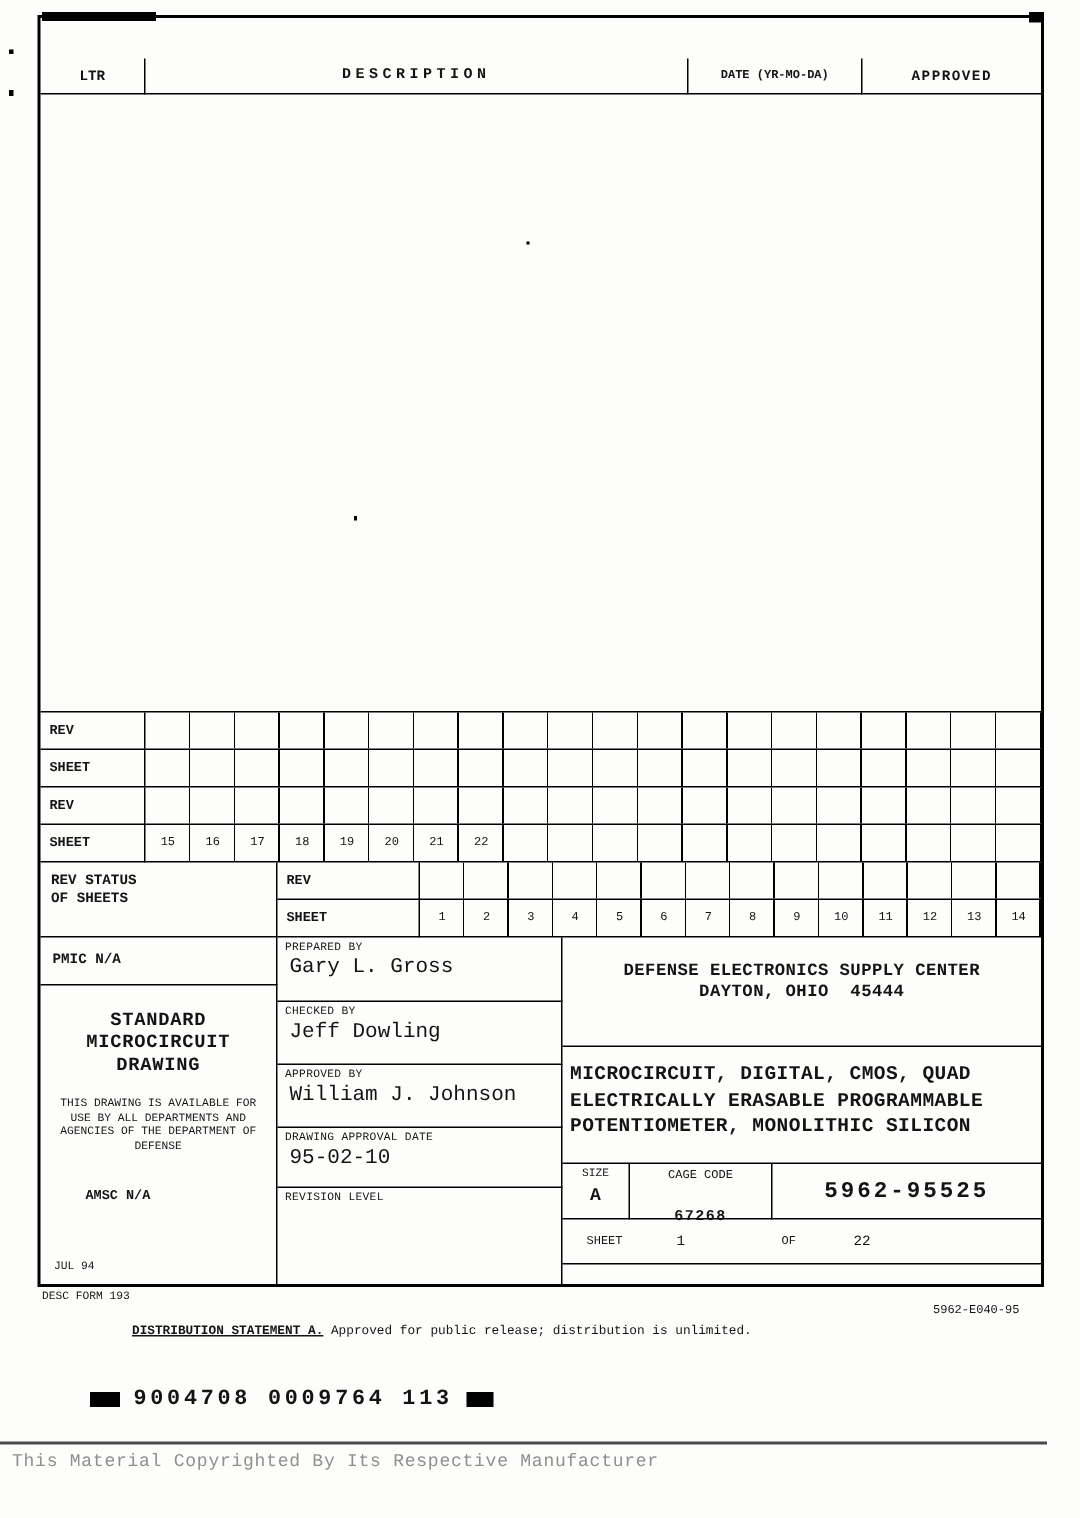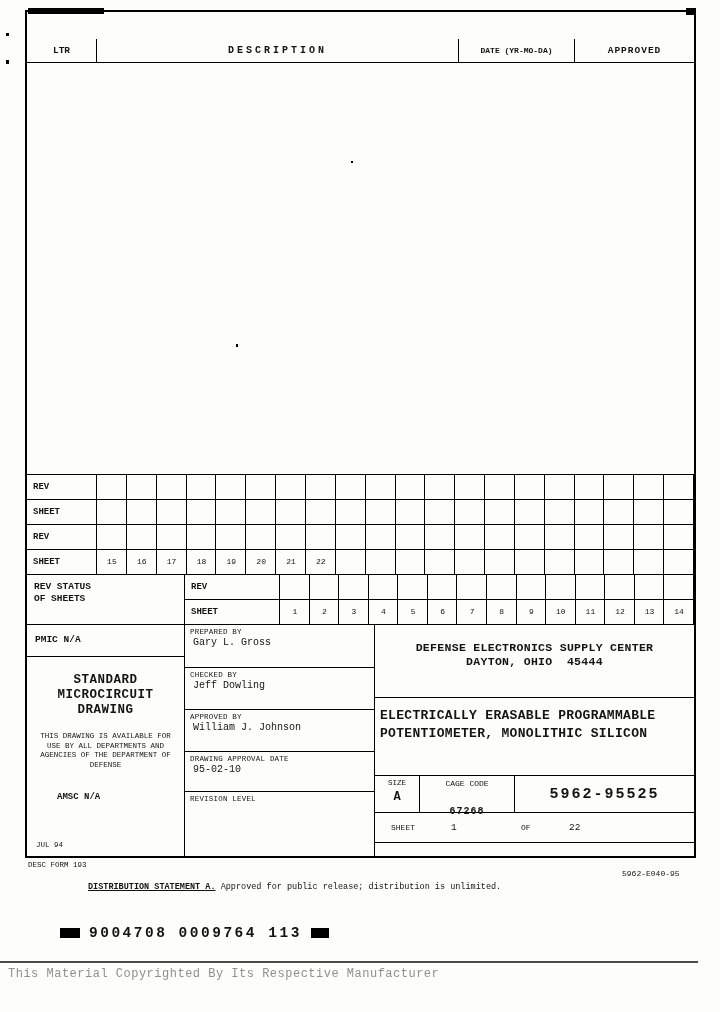--- a/index.html
+++ b/index.html
@@ -11,21 +11,21 @@
   .b{font-weight:bold;}
   .frame{border:2px solid #000;}
   .cells20{background:repeating-linear-gradient(to right,transparent 0,transparent 28.85px,#000 28.85px,#000 29.85px);}
   .cells14{background:repeating-linear-gradient(to right,transparent 0,transparent 28.57px,#000 28.57px,#000 29.57px);}
   .numrow{display:flex;align-items:flex-end;}
   .numrow span{display:block;text-align:center;font-size:8px;line-height:25px;}
   .cells20.numrow span{width:29.85px;}
   .cells14.numrow span{width:29.57px;}
   .gl{padding-left:6px;font-weight:bold;font-size:9px;line-height:24px;}
   .fl{font-size:7.5px;padding:3px 0 0 5px;letter-spacing:.2px;}
-  .fv{font-size:10px;padding:1px 0 0 8px;}
+  .fv{font-size:14px;padding:1px 0 0 8px;}
   .ctr{text-align:center;}
   .ws{white-space:pre;}
   .artifact{background:#000;}
 </style>
 </head>
 <body>
 
 <div class="page">
 
   <div class="c artifact" style="left:28px;top:8px;width:76px;height:6px;"></div>
@@ -117,20 +117,21 @@
   <div class="c br" style="left:185px;top:792px;width:190px;height:66px;">
     <div class="fl">REVISION LEVEL</div>
   </div>
 
   <div class="c bb b ctr" style="left:375px;top:625px;width:319px;height:73px;padding-top:16px;font-size:11.5px;line-height:14px;letter-spacing:.3px;">
     <div>DEFENSE ELECTRONICS SUPPLY CENTER</div>
     <div class="ws">DAYTON, OHIO  45444</div>
   </div>
 
   <div class="c bb b" style="left:375px;top:698px;width:319px;height:78px;padding:9px 0 0 5px;font-size:13px;line-height:17.5px;letter-spacing:.3px;">
+    <div>MICROCIRCUIT, DIGITAL, CMOS, QUAD</div>
     <div>ELECTRICALLY ERASABLE PROGRAMMABLE</div>
     <div>POTENTIOMETER, MONOLITHIC SILICON</div>
   </div>
 
   <div class="c br bb ctr" style="left:375px;top:776px;width:45px;height:37px;">
     <div style="font-size:7.5px;margin-top:3px;">SIZE</div>
     <div class="b" style="font-size:12px;margin-top:3px;">A</div>
   </div>
   <div class="c br bb ctr" style="left:420px;top:776px;width:95px;height:37px;">
     <div style="font-size:8px;margin-top:3px;">CAGE CODE</div>

